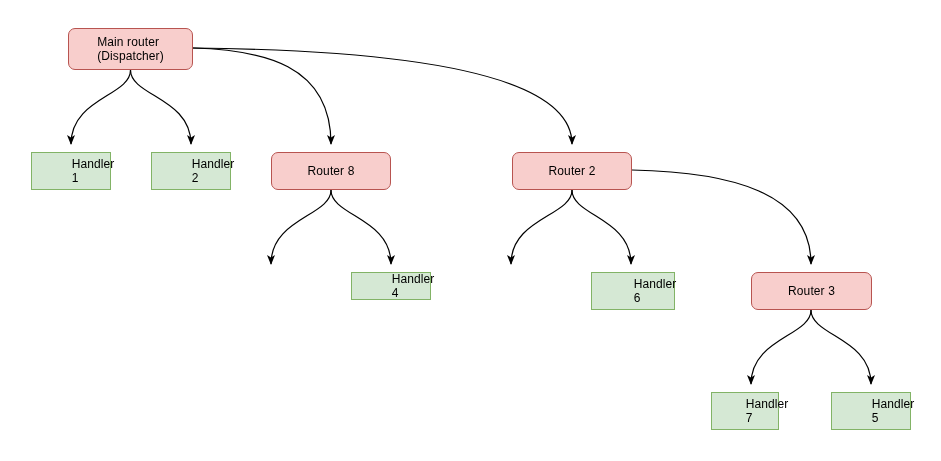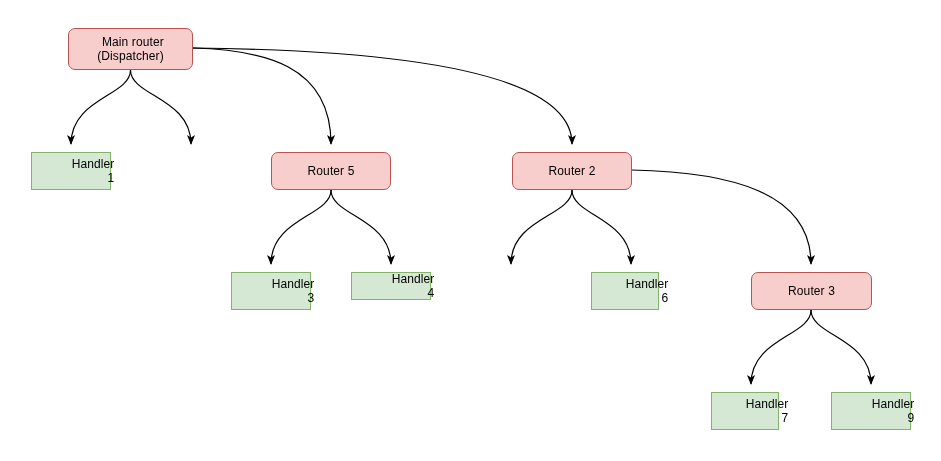--- a/index.html
+++ b/index.html
@@ -24,21 +24,21 @@
     width: 941px;
     height: 461px;
     pointer-events: none;
   }
   .node {
     position: absolute;
     box-sizing: border-box;
     display: flex;
     align-items: center;
     justify-content: center;
-    text-align: right;
+    text-align: left;
     font-size: 12px;
     line-height: 14px;
     color: #000000;
     letter-spacing: 0.1px;
     z-index: 2;
   }
   .node.router {
     background: #f8cecc;
     border: 1px solid #b85450;
     border-radius: 7px;
@@ -91,47 +91,47 @@
 
   <div class="node router" style="left:68px; top:28px; width:125px; height:42px;">
     <span class="node-label">Main router
 (Dispatcher)</span>
   </div>
 
   <div class="node handler" style="left:31px; top:152px; width:80px; height:38px;">
     <span class="node-label">Handler 1</span>
   </div>
 
+  <div class="node handler" style="left:151px; top:152px; width:80px; height:38px;">
+    <span class="node-label">Handler 2</span>
+  </div>
 
   <div class="node router" style="left:271px; top:152px; width:120px; height:38px;">
-    <span class="node-label">Router 5</span>
+    <span class="node-label">Router 8</span>
   </div>
 
   <div class="node router" style="left:512px; top:152px; width:120px; height:38px;">
     <span class="node-label">Router 2</span>
   </div>
 
-  <div class="node handler" style="left:231px; top:272px; width:80px; height:38px;">
-    <span class="node-label">Handler 3</span>
-  </div>
 
   <div class="node handler" style="left:351px; top:272px; width:80px; height:28px;">
     <span class="node-label">Handler 4</span>
   </div>
 
 
-  <div class="node handler" style="left:591px; top:272px; width:68px; height:38px;">
+  <div class="node handler" style="left:591px; top:272px; width:84px; height:38px;">
     <span class="node-label">Handler 6</span>
   </div>
 
   <div class="node router" style="left:751px; top:272px; width:121px; height:38px;">
     <span class="node-label">Router 3</span>
   </div>
 
   <div class="node handler" style="left:711px; top:392px; width:68px; height:38px;">
     <span class="node-label">Handler 7</span>
   </div>
 
   <div class="node handler" style="left:831px; top:392px; width:80px; height:38px;">
-    <span class="node-label">Handler 9</span>
+    <span class="node-label">Handler 5</span>
   </div>
 
 </div>
 
 </body></html>

